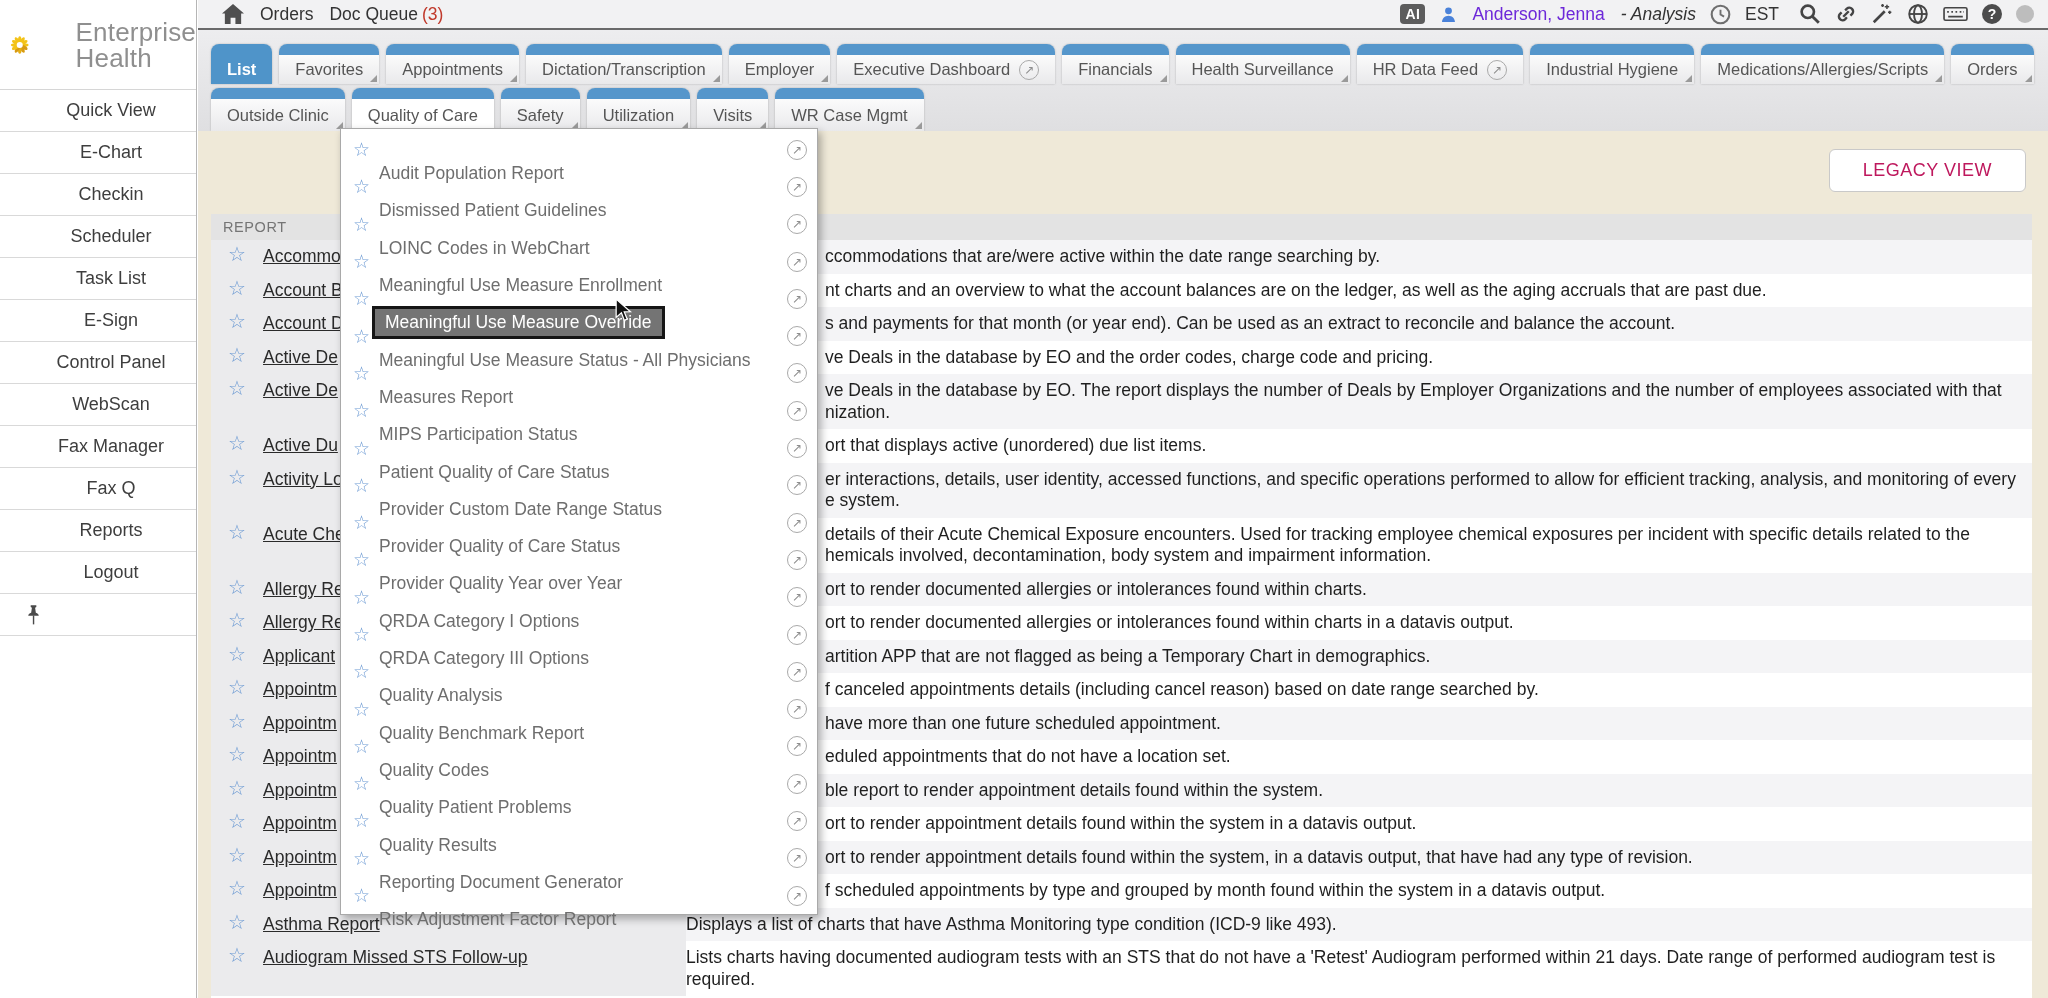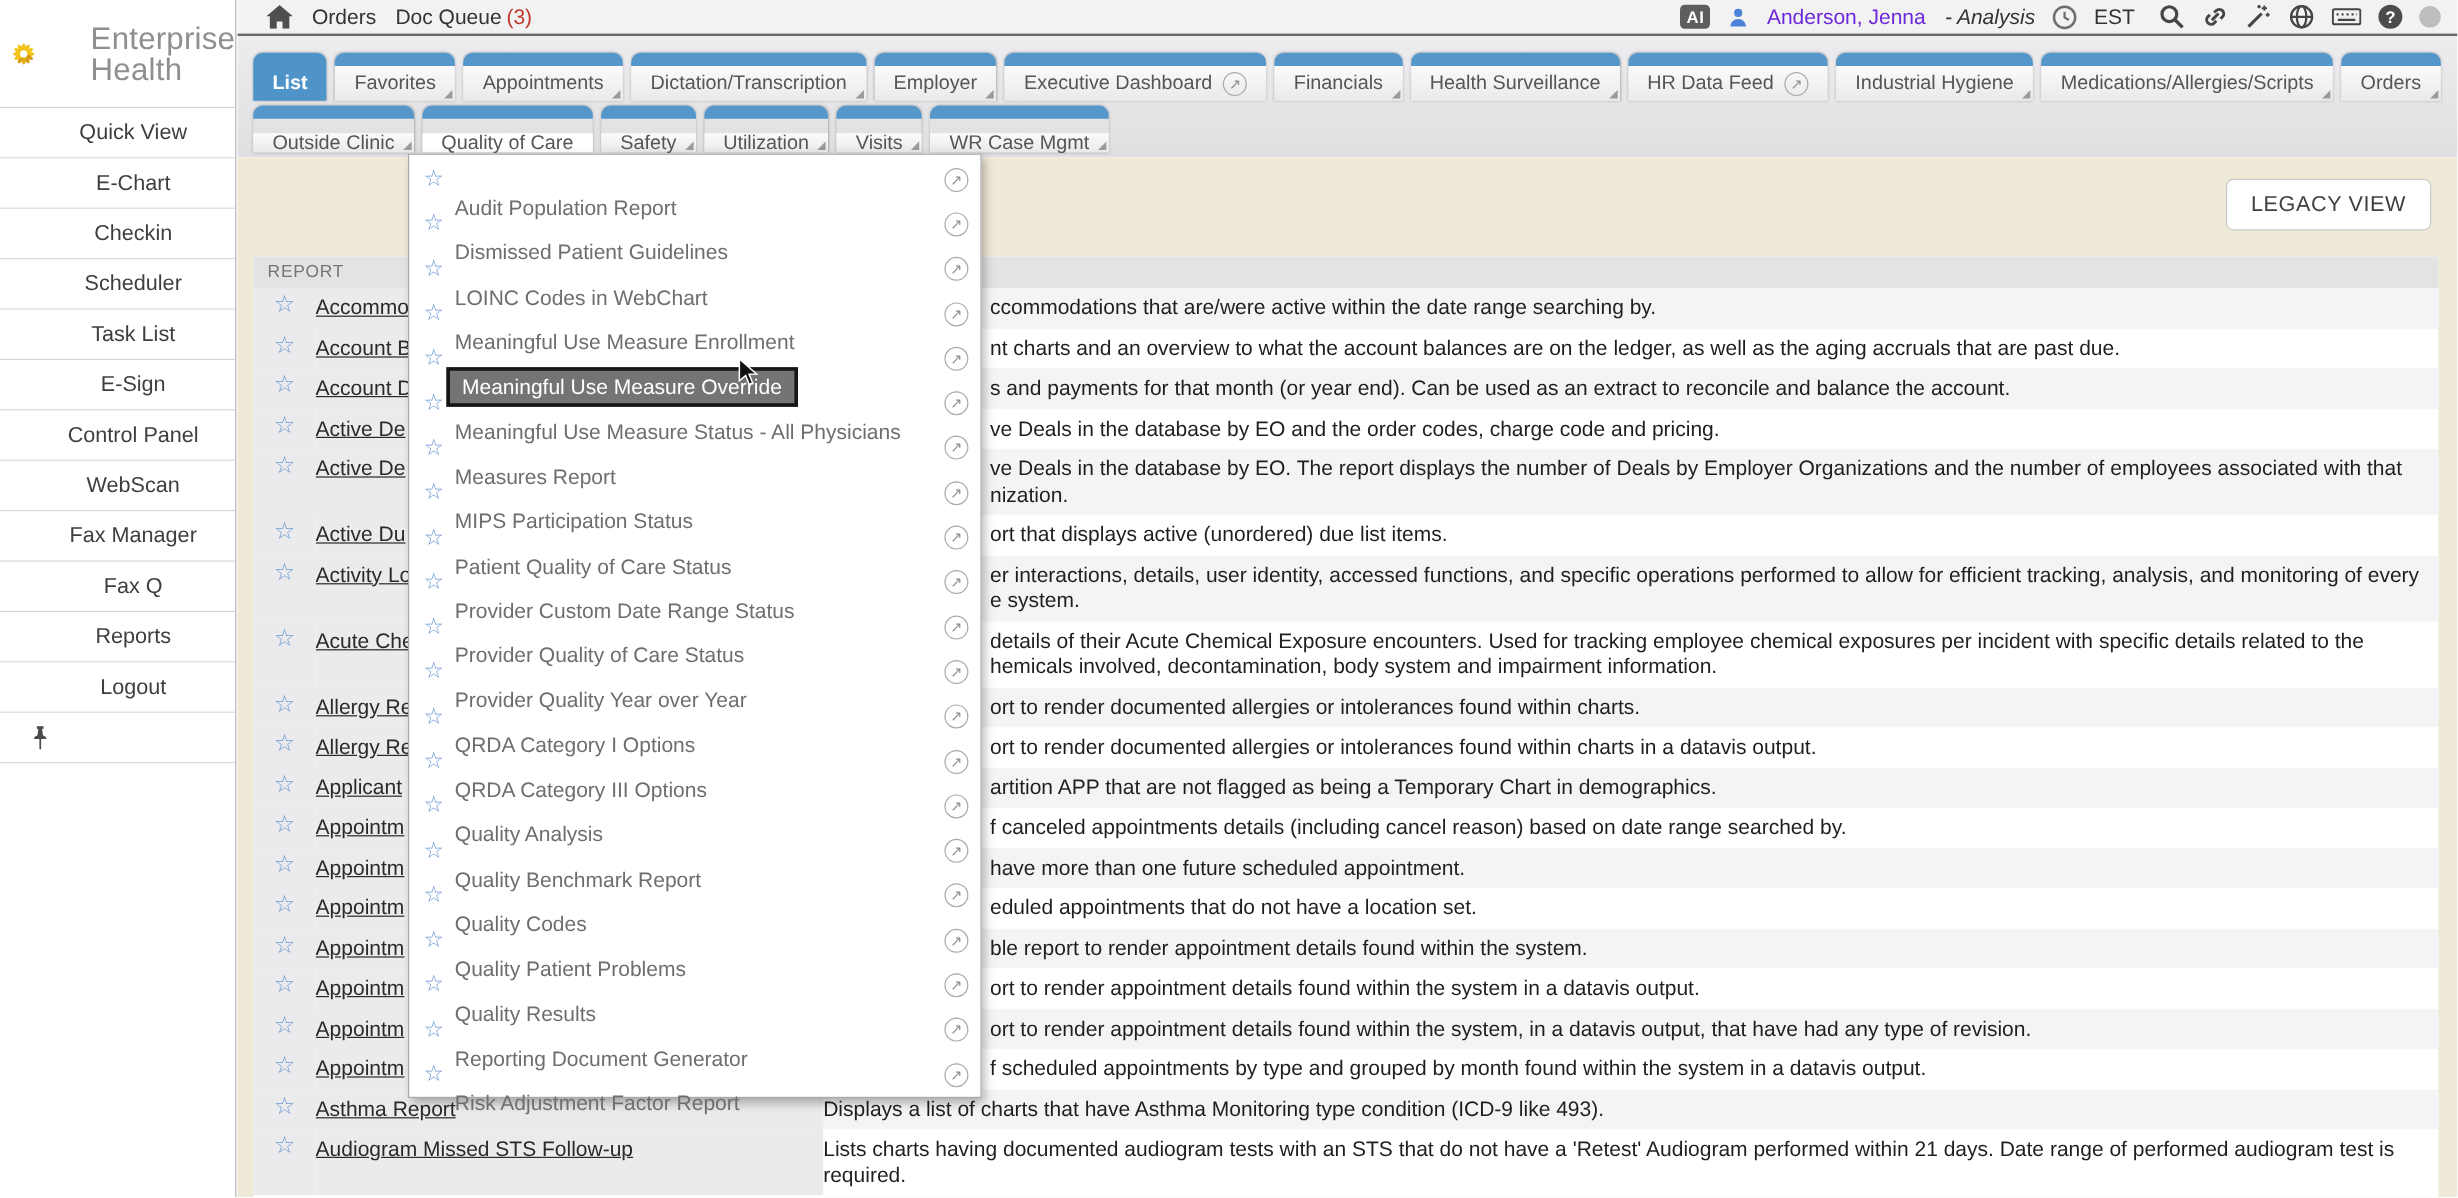--- a/index.html
+++ b/index.html
@@ -29,32 +29,32 @@
   .presence { width:18px; height:18px; border-radius:50%; background:#bdbdbd; }
 
   
   .tabsband { position:absolute; left:198px; right:0; top:30px; height:101px; background:linear-gradient(#ededef,#dfdfe1); }
   .tabrow { display:flex; align-items:flex-start; padding-left:13px; }
   .tabrow.r1 { margin-top:14px; }
   .tabrow.r2 { margin-top:4px; }
   .tab { display:flex; flex-direction:column; border-radius:8px 8px 0 0; margin-right:7px; cursor:pointer; box-shadow:0 0 2px rgba(0,0,0,0.25); overflow:visible; }
   .cap { height:11px; background:#5596cb; border-radius:8px 8px 0 0; }
   .tbody { position:relative; height:29px; display:flex; align-items:center; padding:0 16px; background:linear-gradient(#fbfbfb,#e9e9eb); color:#555; font-size:16.5px; white-space:nowrap; }
-  .r2 .tbody { height:16px;margin-top:12px; }
+  .r2 .tbody { height:32px; }
   .tab.active .cap { background:#4f94c9; }
   .tab.active .tbody { background:#4f94c9; color:#fff; font-weight:bold; }
   .tab.open .tbody { background:#ffffff; }
   .tab.fold .tbody::after { content:""; position:absolute; right:2px; bottom:2px; width:0; height:0; border-left:7px solid transparent; border-bottom:7px solid #9a9a9a; }
   .circle-arrow { width:20px; height:20px; min-width:20px; border:1px solid #a9a9a9; border-radius:50%; color:#8f8f8f; font-size:12px; display:none; align-items:center; justify-content:center; margin-left:9px; }
   .circle-arrow::before { content:"\2197"; }
   .circle-arrow.show { display:inline-flex; }
 
   
   .content { position:absolute; left:198px; right:0; top:131px; bottom:0; background:#efe9d8; }
-  .legacy-btn { position:absolute; top:18px; right:22px; background:#fff; border:1px solid #c9c9c9; border-radius:6px; color:#404040; font-size:18px; letter-spacing:0.5px; padding:10px 20px; cursor:pointer; }
+  .legacy-btn { position:absolute; top:18px; right:22px; background:#fff; border:1px solid #c9c9c9; border-radius:6px; color:#be185d; font-size:18px; letter-spacing:0.5px; padding:10px 33px; cursor:pointer; }
   .panel { position:absolute; left:13px; right:16px; top:83px; bottom:0; background:#fff; }
   .thead { height:26px; background:#e3e3e3; color:#757575; font-size:14.5px; letter-spacing:0.6px; display:flex; align-items:center; padding-left:12px; }
   .row { display:flex; align-items:flex-start; }
   .rows > .row:nth-child(odd) { background:#f4f4f6; }
   .cell-star { width:52px; min-width:52px; text-align:center; padding-top:4px; background:#ebebed; align-self:stretch; }
   .cell-name { width:423px; min-width:423px; padding-top:6px; background:#ebebed; align-self:stretch; overflow:hidden; }
   .cell-desc { flex:1; padding:6px 12px 6px 0; font-size:17.5px; line-height:21.5px; color:#1f1f1f; }
   .cell-desc.indent { padding-left:139px; }
   .star { color:#6f9cd4; font-size:20px; line-height:20px; cursor:pointer; }
   .star::before { content:"\2606"; }

